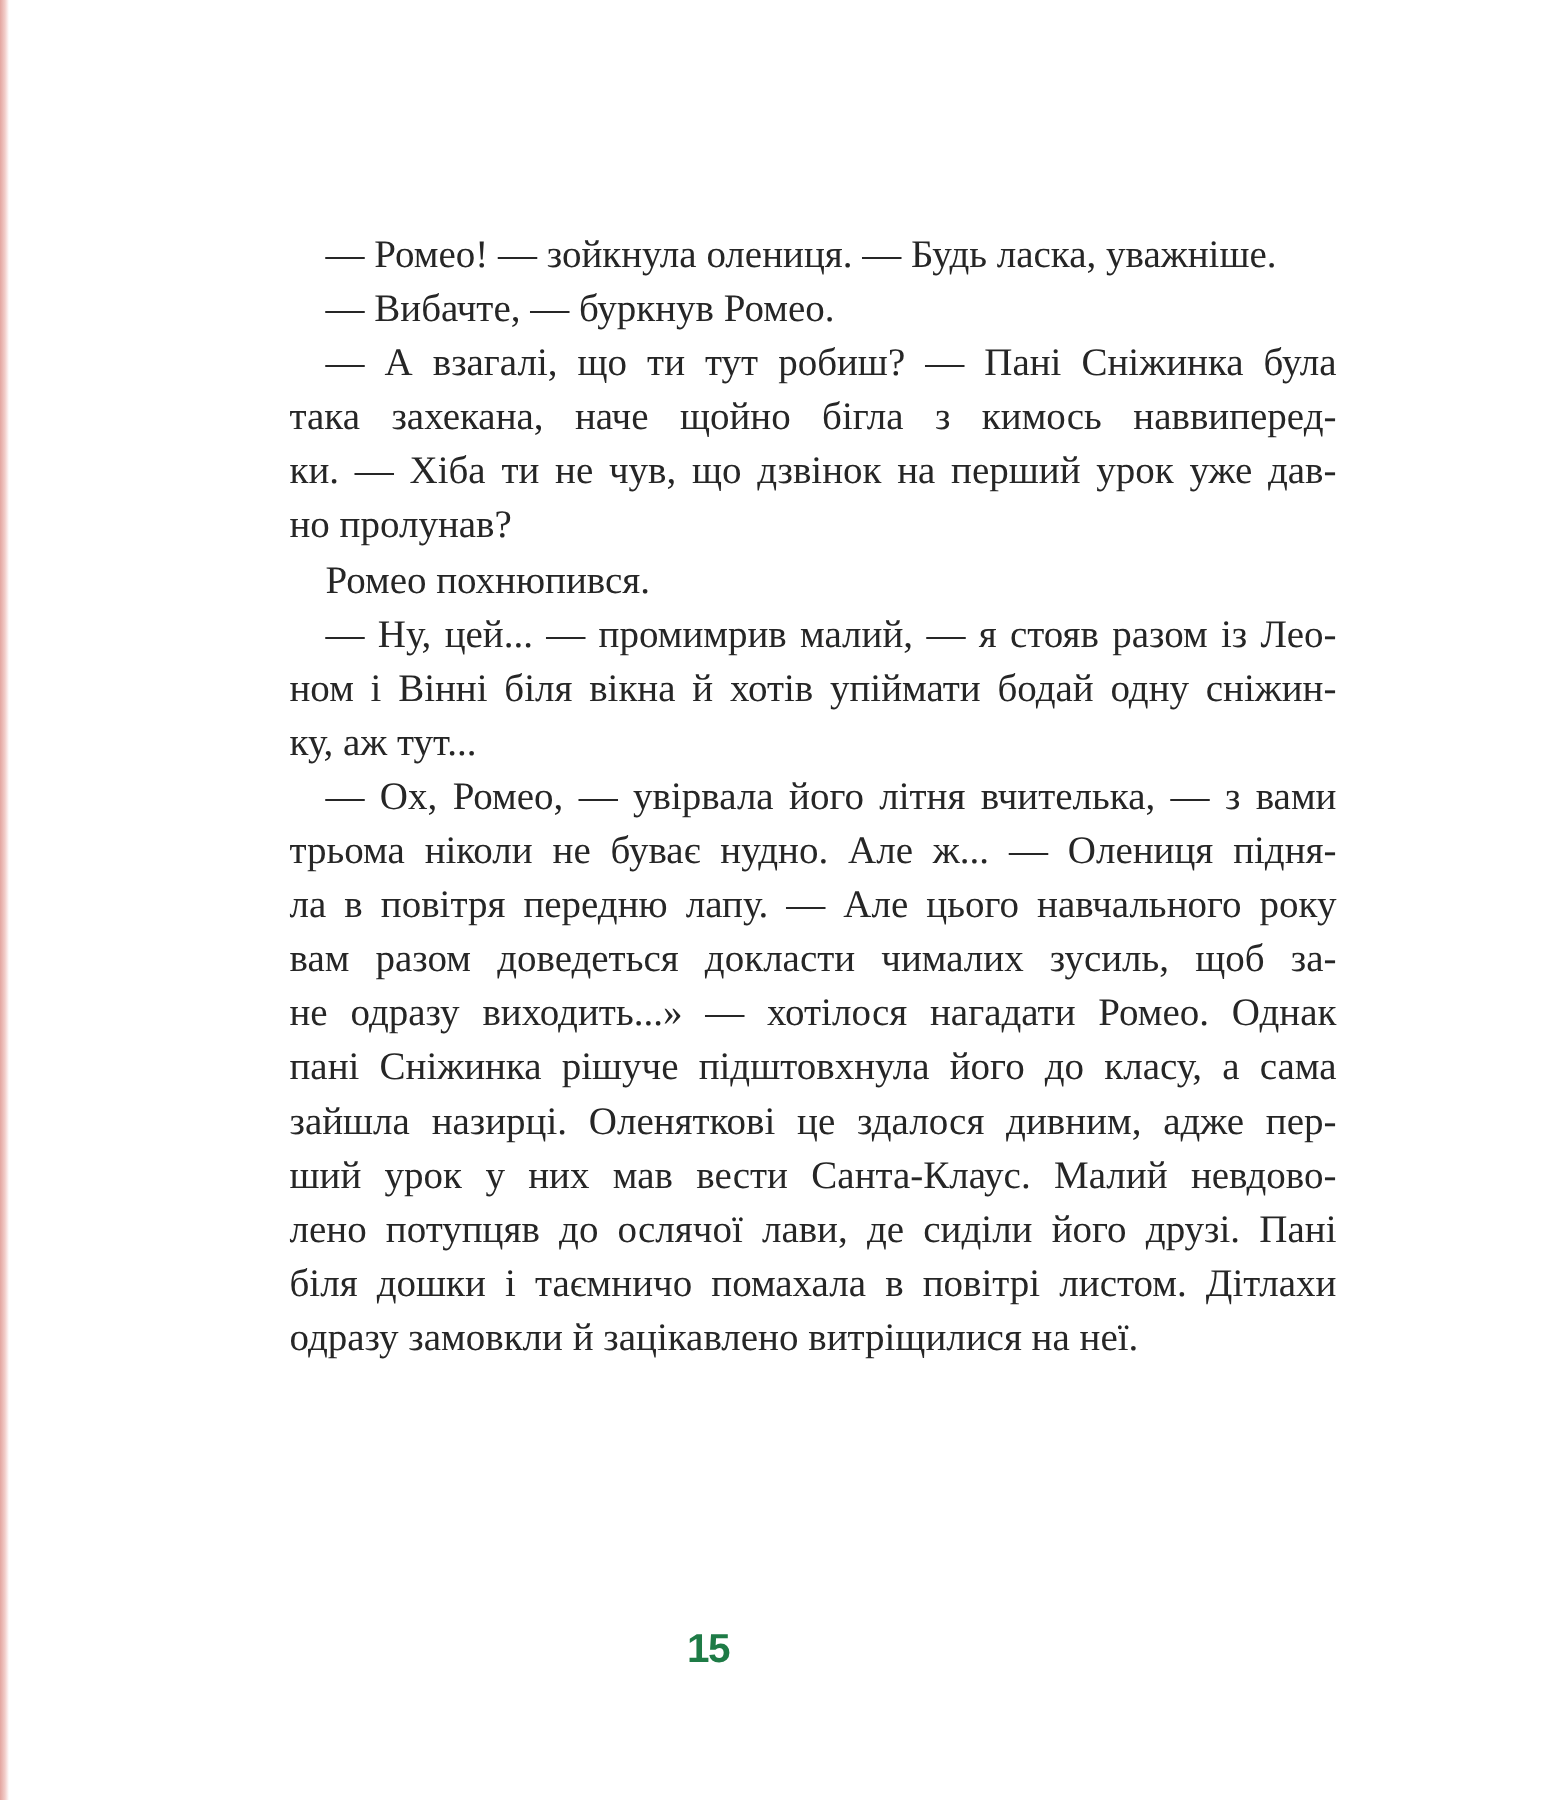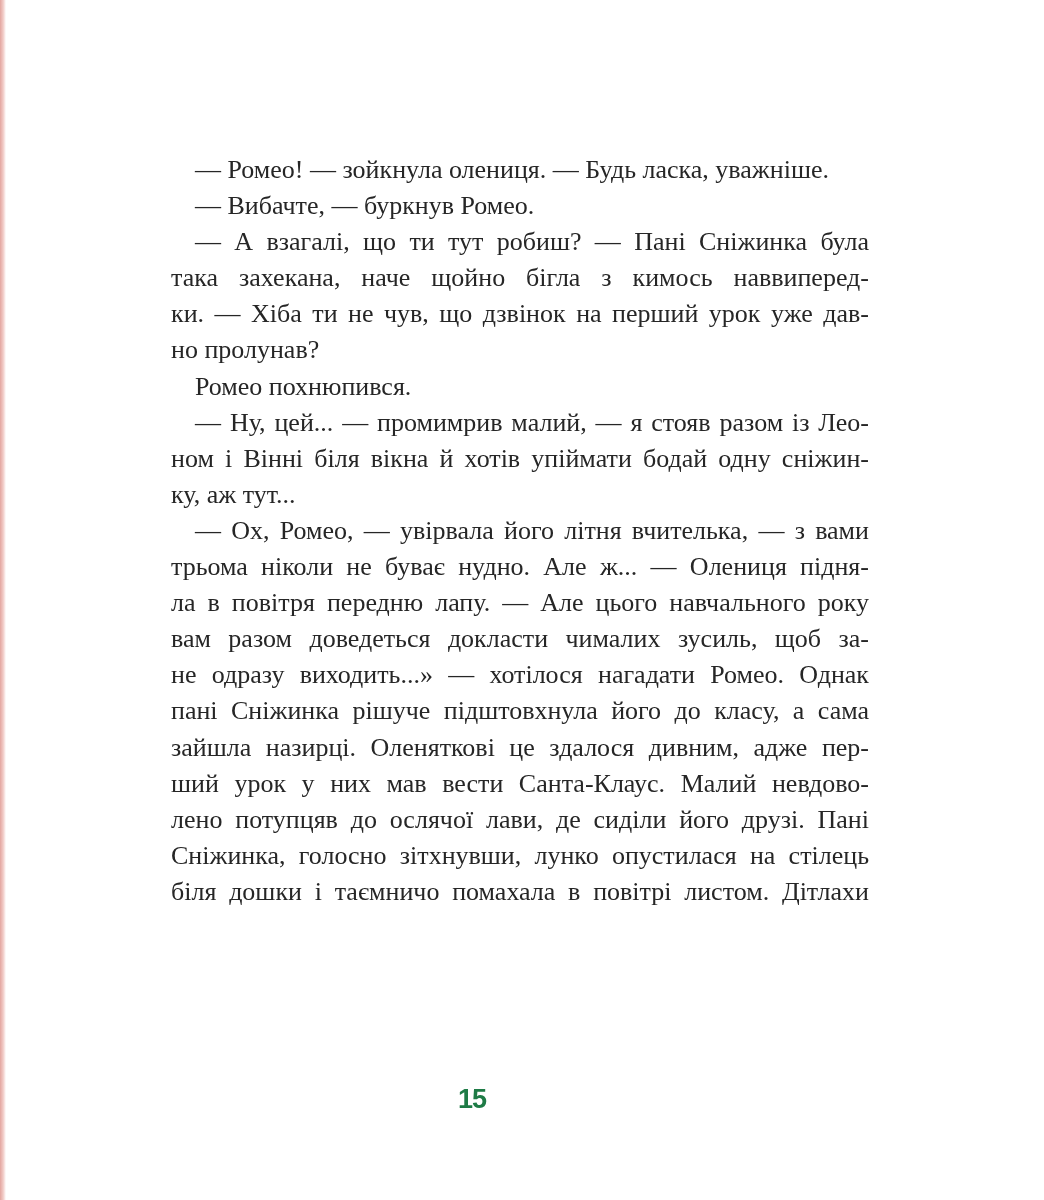--- a/index.html
+++ b/index.html
@@ -17,21 +17,21 @@
   .edge-strip {
     position: absolute;
     left: 0;
     top: 0;
     width: 6px;
     height: 1200px;
     background: linear-gradient(to right, var(--strip-color, #e3a59f) 0px, #f2cdc9 55%, #ffffff 100%);
   }
   .text-block {
     position: absolute;
-    left: 171px;
+    left: 193px;
     top: 152px;
     width: 698px;
     color: var(--text-color, #262626);
     font-size: 26px;
     line-height: 36.1px;
   }
   .line {
     height: 36.1px;
     white-space: normal;
     text-align: left;
@@ -74,17 +74,17 @@
       <div class="line">ку, аж тут...</div>
       <div class="line indent justify">— Ох, Ромео, — увірвала його літня вчителька, — з вами</div>
       <div class="line justify">трьома ніколи не буває нудно. Але ж... — Олениця підня-</div>
       <div class="line justify">ла в повітря передню лапу. — Але цього навчального року</div>
       <div class="line justify">вам разом доведеться докласти чималих зусиль, щоб за-</div>
       <div class="line justify">не одразу виходить...» — хотілося нагадати Ромео. Однак</div>
       <div class="line justify">пані Сніжинка рішуче підштовхнула його до класу, а сама</div>
       <div class="line justify">зайшла назирці. Оленяткові це здалося дивним, адже пер-</div>
       <div class="line justify">ший урок у них мав вести Санта-Клаус. Малий невдово-</div>
       <div class="line justify">лено потупцяв до ослячої лави, де сиділи його друзі. Пані</div>
-      <div class="line justify">Сніжинка, голосно зітхнувши, лунко опустилася на стілець</div>
       <div class="line justify">біля дошки і таємничо помахала в повітрі листом. Дітлахи</div>
+      <div class="line">одразу замовкли й зацікавлено витріщилися на неї.</div>
     </div>
   <div class="page-number">15</div>
 </div>
 
 </body></html>

